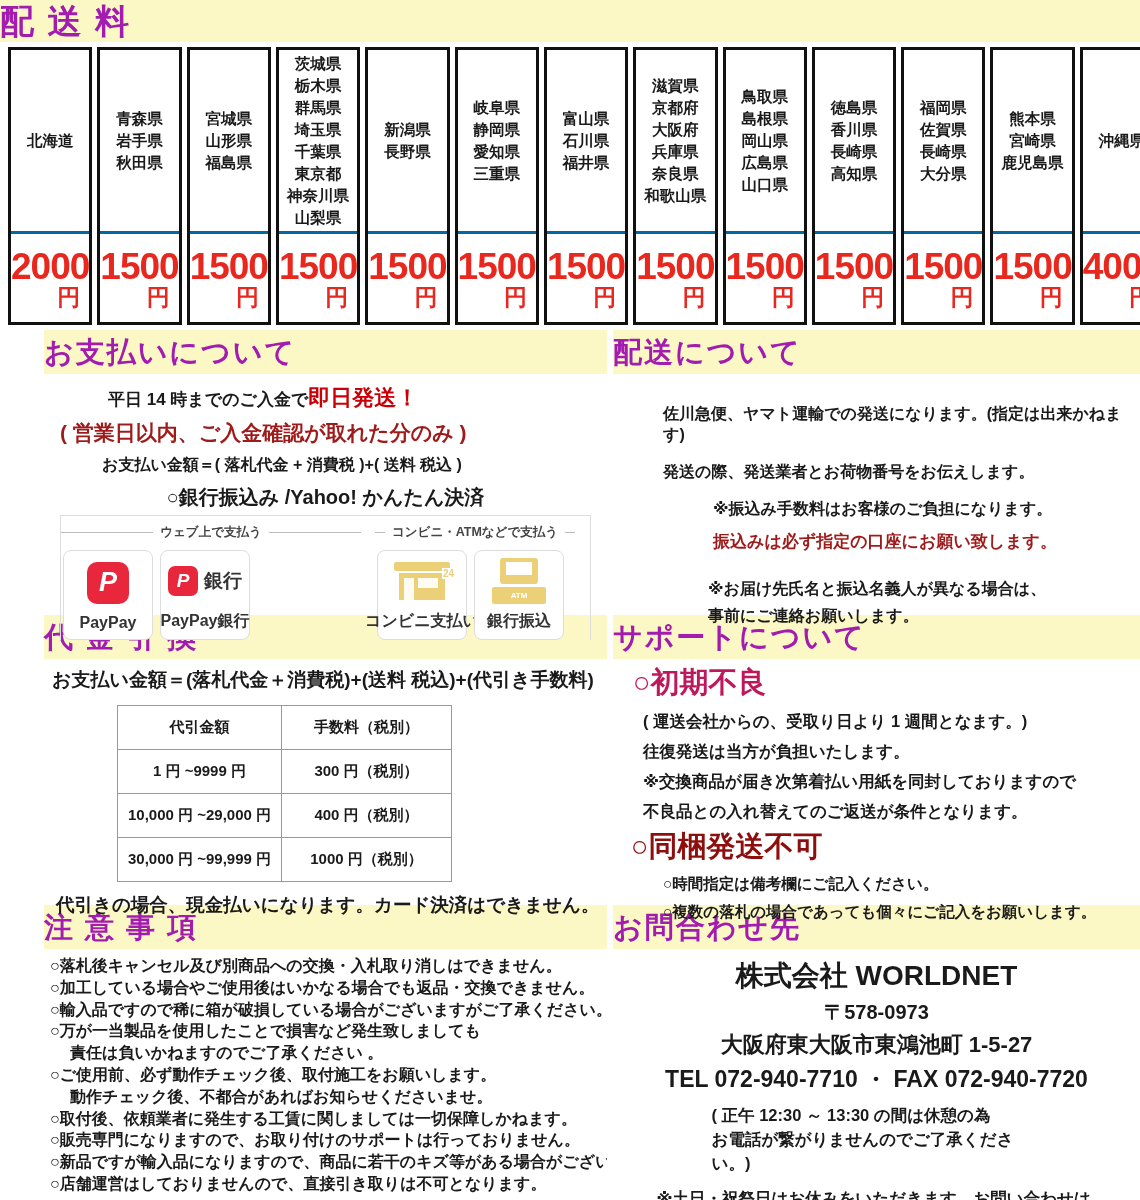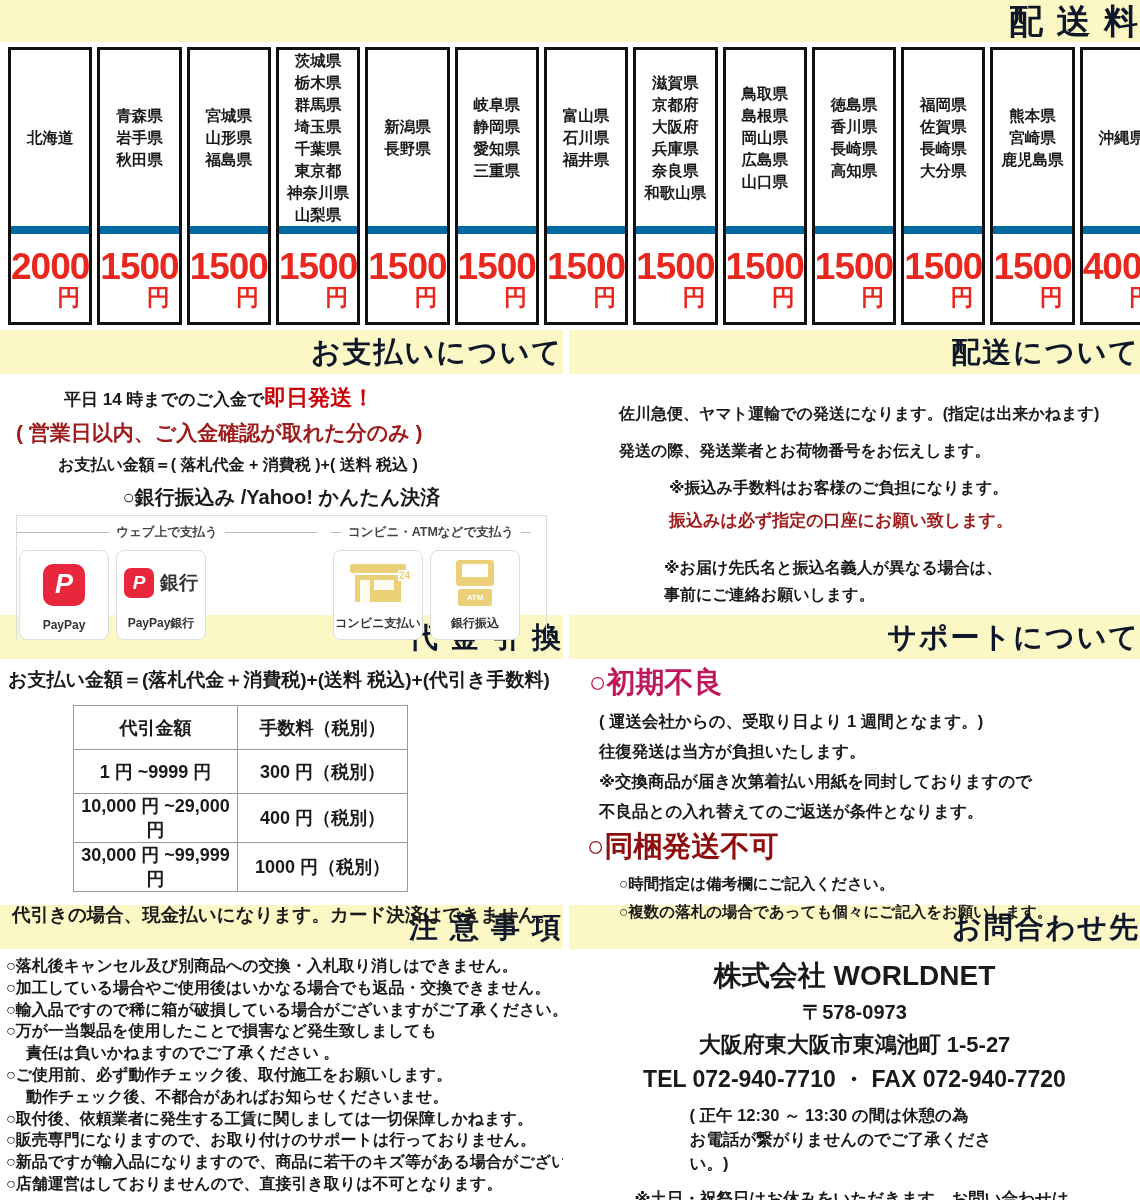--- a/index.html
+++ b/index.html
@@ -11,86 +11,86 @@
     --gold:#ECD078;
     --pp-red:#E8273C;
     --ink:#1A1A1A;
   }
   *{box-sizing:border-box;margin:0;padding:0;}
   body{
     width:1140px;height:1200px;margin:0;background:#fff;color:var(--ink);
     font-family:"Liberation Sans","DejaVu Sans",sans-serif;font-weight:700;
     overflow:hidden;
   }
-  .band{background:var(--yellow);height:44px;line-height:44px;text-align:right;
-    font-size:29px;letter-spacing:2px;color:#0f172a;}
+  .band{background:var(--yellow);height:44px;line-height:44px;text-align:left;
+    font-size:29px;letter-spacing:2px;color:#a21caf;}
   .band-top{height:42px;line-height:42px;font-size:34px;}
   
   .ship-table{display:flex;gap:5px;padding:5px 8px;height:288px;}
   .ship-col{flex:1;border:3px solid #111;background:#fff;display:flex;flex-direction:column;}
   .pref{height:184px;display:flex;align-items:center;justify-content:center;text-align:center;
-    white-space:pre-line;font-size:15.5px;line-height:1.42;border-bottom:8px solid #0369a1;padding:2px 1px;}
+    white-space:pre-line;font-size:15.5px;line-height:1.42;border-bottom:3px solid #0369a1;padding:2px 1px;}
   .price{flex:1;display:flex;flex-direction:column;justify-content:center;color:var(--price-red);}
   .price .num{font-size:37px;text-align:center;line-height:1;letter-spacing:-1px;}
   .price .yen{font-size:23px;text-align:right;padding-right:9px;line-height:1;margin-top:1px;}
   
-  .row{display:grid;grid-template-columns:563px 1fr;column-gap:6px;}
+  .row{display:grid;grid-template-columns:563px 1fr;column-gap:6px;margin-left:44px;}
   .r1{height:285px;} .r2{height:290px;} .r3{height:295px;}
   .sec{display:flex;flex-direction:column;height:100%;}
   .sec-content{flex:1;overflow:hidden;position:relative;}
   
   .pay-line1{margin:9px 0 0 64px;font-size:17px;}
   .pay-line1 .red{color:var(--bright-red);font-size:22px;}
   .pay-line2{margin:6px 0 0 16px;font-size:21px;color:var(--maroon);}
   .pay-line3{margin:8px 0 0 58px;font-size:16px;}
   .pay-line4{margin:8px 0 2px 0;font-size:20px;text-align:center;}
   .pay-box{margin:4px 16px 0 16px;border:1px solid #ddd;border-bottom:none;padding:8px 0 0 0;}
   .pay-groups{display:flex;}
   .pay-group{display:flex;flex-direction:column;}
   .pg-web{width:300px;margin-left:0;}
   .pg-cvs{width:200px;margin-left:14px;}
   .group-label{display:flex;align-items:center;gap:7px;font-size:12.5px;color:#444;}
   .group-label .hline{flex:1;height:1px;background:#bbb;}
   .cards{display:flex;gap:7px;margin-top:9px;padding:0 2px;}
   .card{width:90px;height:90px;background:#fff;border:1px solid #ddd;border-radius:8px;
     display:flex;flex-direction:column;align-items:center;justify-content:flex-end;padding-bottom:7px;}
-  .card .label{font-size:12px;color:#333;white-space:nowrap;}
+  .card .label{font-size:16px;color:#333;white-space:nowrap;}
   .card .icon-wrap{flex:1;display:flex;align-items:center;justify-content:center;}
   .icon-paypay{width:42px;height:42px;background:var(--pp-red);border-radius:10px;color:#fff;
     display:flex;align-items:center;justify-content:center;font-size:27px;font-style:italic;}
   .icon-credit{width:54px;height:36px;background:var(--gold);border-radius:5px;position:relative;}
   .icon-credit::before{content:"";position:absolute;top:6px;left:7px;width:10px;height:8px;background:#fff;border-radius:1px;}
   .icon-credit::after{content:"";position:absolute;bottom:7px;left:7px;width:40px;height:5px;
     background:repeating-linear-gradient(90deg,#fff 0 7px,transparent 7px 11px);}
   .icon-ppbank{display:flex;align-items:center;gap:6px;}
   .pp-sq{width:30px;height:30px;background:var(--pp-red);border-radius:7px;color:#fff;
     display:flex;align-items:center;justify-content:center;font-size:19px;font-style:italic;}
   .pp-bank-txt{font-size:19px;color:#333;}
   .icon-cvs{position:relative;width:58px;display:flex;flex-direction:column;align-items:center;}
   .cvs-awning{width:56px;height:9px;background:var(--gold);border-radius:2px;}
   .cvs-store{width:46px;height:27px;background:var(--gold);margin-top:2px;position:relative;}
   .cvs-store::before{content:"";position:absolute;left:5px;top:5px;width:10px;height:22px;background:#fff;opacity:.9;}
   .cvs-store::after{content:"";position:absolute;left:19px;top:5px;width:20px;height:10px;background:#fff;opacity:.9;}
   .cvs-badge{position:absolute;right:-4px;top:6px;font-size:10px;color:var(--gold);background:#fff;padding:0 1px;}
   .icon-atm{display:flex;flex-direction:column;align-items:center;}
   .atm-monitor{width:38px;height:26px;background:var(--gold);border-radius:3px;position:relative;}
   .atm-monitor::before{content:"";position:absolute;top:4px;left:6px;width:26px;height:13px;background:#fff;}
-  .atm-body{width:34px;height:17px;background:var(--gold);border-radius:2px;margin-top:3px;
+  .atm-body{width:54px;height:17px;background:var(--gold);border-radius:2px;margin-top:3px;
     color:#fff;font-size:8px;display:flex;align-items:center;justify-content:center;}
   
   .dlv{padding-top:30px;font-size:16px;}
   .dlv-line{margin:0 0 16px 50px;}
   .dlv-note1{margin:14px 0 0 100px;}
   .dlv-red{margin:10px 0 0 100px;color:var(--maroon);font-size:17px;}
   .dlv-note2{margin:26px 0 0 95px;}
   .dlv-note2b{margin:6px 0 0 95px;}
   
   .cod-formula{margin:8px 0 0 8px;font-size:19px;white-space:nowrap;}
   .cod-table{border-collapse:collapse;margin:12px 0 0 73px;}
-  .cod-table td{border:1px solid #999;font-size:18px;text-align:center;}
+  .cod-table td{border:1px solid #999;font-size:15px;text-align:center;}
   .cod-table .c1{width:164px;height:44px;}
   .cod-table .c2{width:170px;height:44px;}
   .cod-note{margin:10px 0 0 12px;font-size:18.5px;white-space:nowrap;}
   
   .sup-title1{margin:4px 0 0 20px;font-size:29px;color:#be185d;}
   .sup-line{margin:8px 0 0 30px;font-size:16.5px;}
   .sup-title2{margin:4px 0 0 18px;font-size:29px;color:var(--dark-red);}
   .sup-sub{margin:7px 0 0 50px;font-size:15.5px;}
   
   .notes{padding:6px 0 0 6px;}

